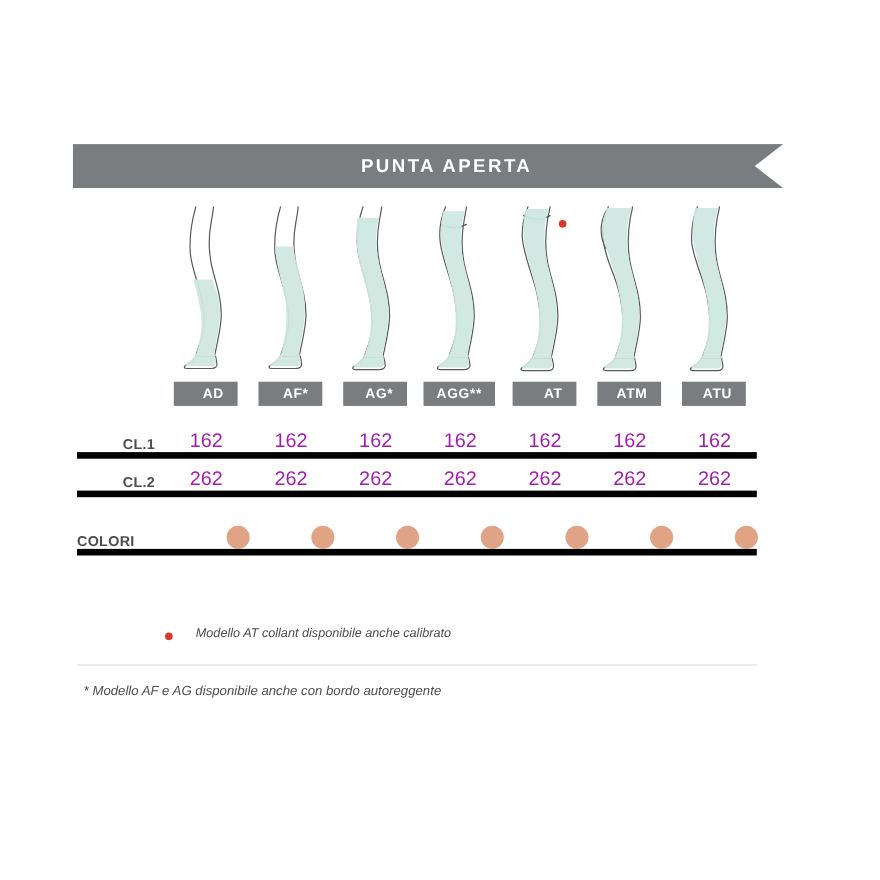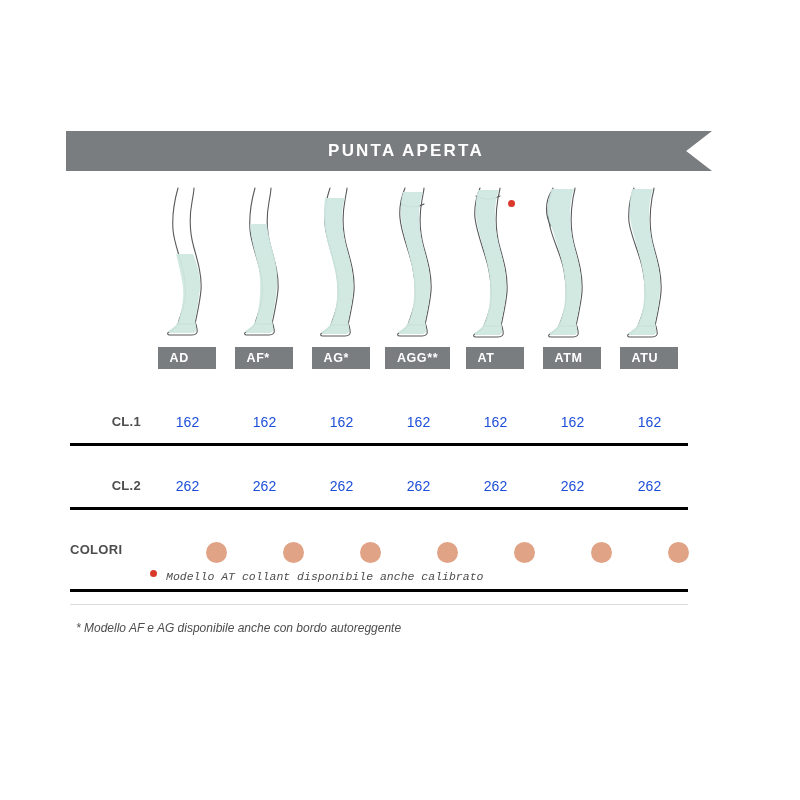--- a/index.html
+++ b/index.html
@@ -87,37 +87,36 @@
     justify-content: center;
   }
   .code-pill {
     background: #7a7d80;
     color: #ffffff;
     font-size: 12.5px;
     font-weight: bold;
     letter-spacing: 0.6px;
     padding: 4px 12px;
     min-width: 34px;
-    text-align: left;
+    text-align: right;
     white-space: nowrap;
   }
 
   
   .table {
     position: absolute;
     left: 70px;
     top: 382px;
     width: 618px;
   }
   .trow {
     display: flex;
-    align-items: flex-start;
+    align-items: flex-end;
     height: 29px;
-    border-bottom: 3px solid #000000;
-    margin-top: 32px;
+    border-bottom: 6px solid #000000;
   }
   .trow.tall {
     height: 47px;
     gap: 48px;
   }
   .rowlabel {
     width: 78px;
     text-align: right;
     padding-right: 8px;
     font-size: 13px;
@@ -125,47 +124,46 @@
     color: #4d4d4d;
     letter-spacing: 0.3px;
   }
   .cells {
     display: flex;
     width: 540px;
   }
   .cell {
     width: 77px;
     text-align: center;
-    font-size: 14px;
-    color: #1d4ed8;
+    font-size: 18px;
+    color: #a21caf;
     display: flex;
     align-items: center;
     justify-content: center;
     height: 100%;
   }
   .swatch {
     width: 21px;
     height: 21px;
     border-radius: 50%;
     background: #e0a385;
     display: inline-block;
   }
 
   
   .note-red {
     position: absolute;
     left: 150px;
     top: 570px;
     display: flex;
-    align-items: flex-start;
-    gap: 9px;
+    align-items: flex-end;
+    gap: 21px;
     font-size: 11.5px;
     font-style: italic;
     color: #4d4d4d;
-    font-family: Liberation Mono, monospace;
   }
   .note-red .bullet {
     width: 7px;
     height: 7px;
     border-radius: 50%;
     background: #d8392b;
     flex: 0 0 auto;
   }
 
   .divider {

